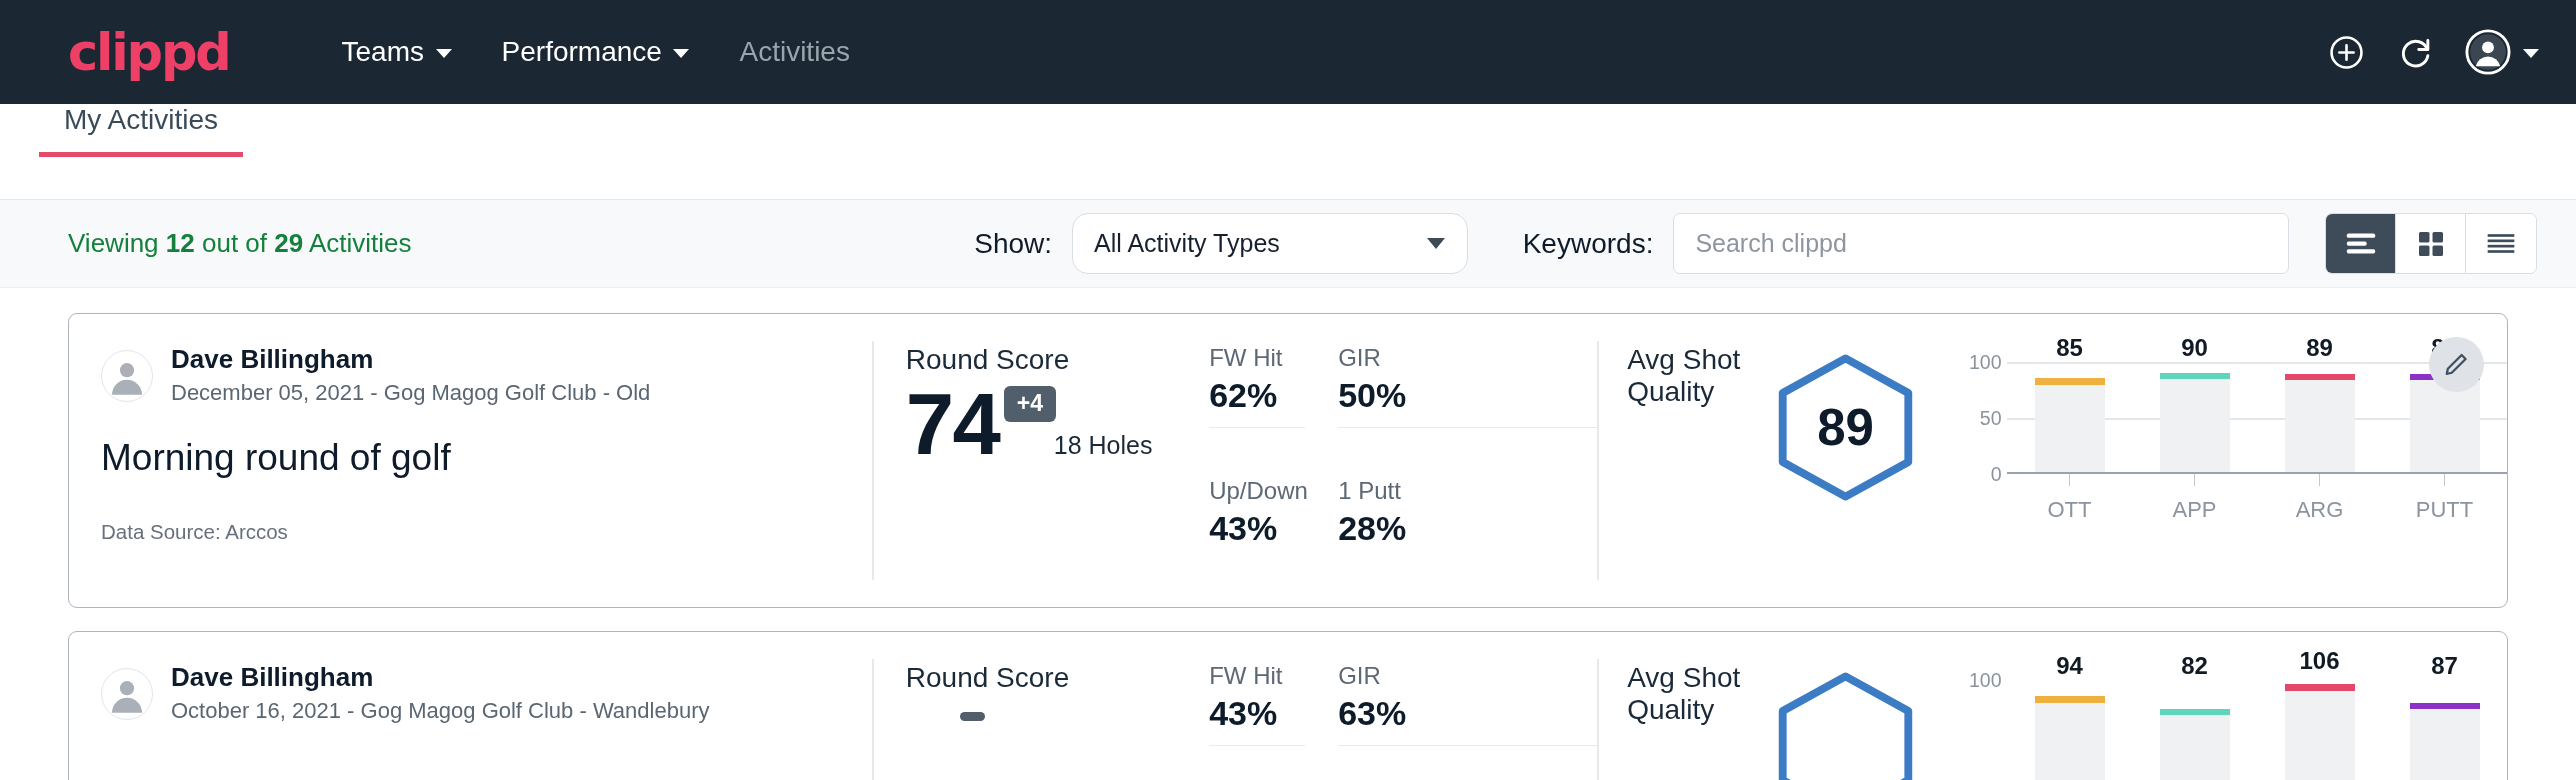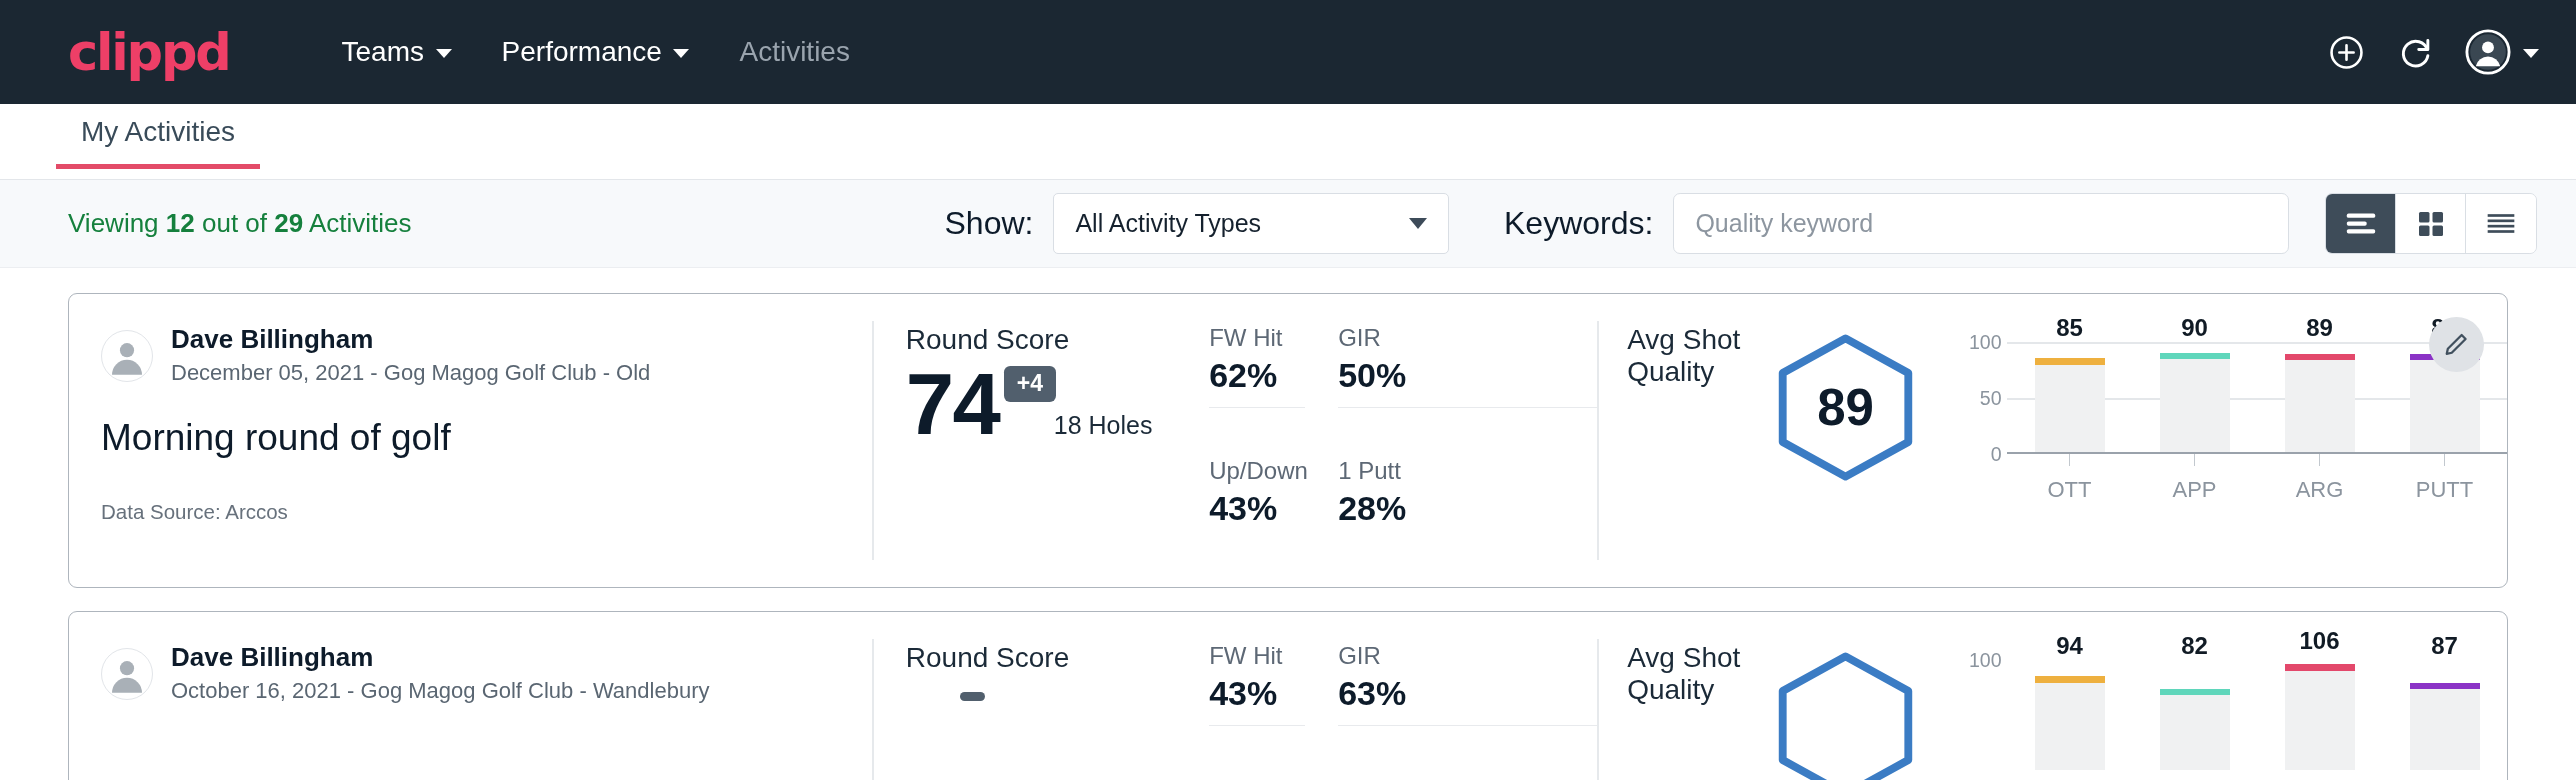--- a/index.html
+++ b/index.html
@@ -58,26 +58,26 @@
   .icon-btn {
     width: 39px; height: 39px;
     display: flex; align-items: center; justify-content: center;
     cursor: pointer;
   }
   .icon-btn svg { display: block; }
   .avatar-wrap { display: flex; align-items: center; gap: 12.5px; cursor: pointer; }
 
   
   .tabbar {
-    height: 76px;
+    height: 96px;
     background: #ffffff;
     border-bottom: 1.8px solid #e3e6ea;
     display: flex;
-    align-items: center;
-    padding-left: 56px;
+    align-items: flex-start;
+    padding-left: 39px;
   }
   .tab {
     font-size: 28px;
     color: #394b59;
     padding: 0 25px 19.6px 25px;
     position: relative;
     cursor: pointer;
   }
   .tab.active::after {
     content: "";
@@ -92,36 +92,36 @@
     height: 88px;
     background: #f7f9fb;
     display: flex;
     align-items: center;
     padding: 0 39px 0 68px;
     border-bottom: 0.9px solid #eceef1;
   }
   .viewing { font-size: 26px; color: #15803d; }
   .viewing b { font-weight: 700; }
   .show-label, .kw-label {
-    font-size: 32px;
+    font-size: 28px;
     color: #0d1b2a;
     margin-right: 19.6px;
     white-space: nowrap;
   }
   .filter-center {
     margin-left: auto;
     display: flex;
     align-items: center;
   }
   .select-box {
     width: 396px;
     height: 61px;
     background: #ffffff;
     border: 1.8px solid #d9dee4;
-    border-radius: 5px;
+    border-radius: 16px;
     display: flex;
     align-items: center;
     padding: 0 21.4px;
     font-size: 25px;
     color: #15212e;
     cursor: pointer;
     position: relative;
   }
   .select-box .caret {
     margin-left: auto;
@@ -376,21 +376,21 @@
 
   <div class="filter-center">
     <span class="show-label">Show:</span>
     <div class="select-box">
       <span>All Activity Types</span>
       <span class="caret"></span>
     </div>
 
     <span class="kw-label">Keywords:</span>
     <div class="search-box">
-      <span>Quality keyword</span>
+      <span>Search clippd</span>
     </div>
 
     <div class="viewtoggle">
       <div class="vt-btn active">
         <svg width="34" height="27" viewBox="0 0 24 18">
           <rect x="2" y="2" width="20" height="3" rx="1.2" fill="#ffffff"></rect>
           <rect x="2" y="7.5" width="14" height="3" rx="1.2" fill="#ffffff"></rect>
           <rect x="2" y="13" width="20" height="3" rx="1.2" fill="#ffffff"></rect>
         </svg>
       </div>

